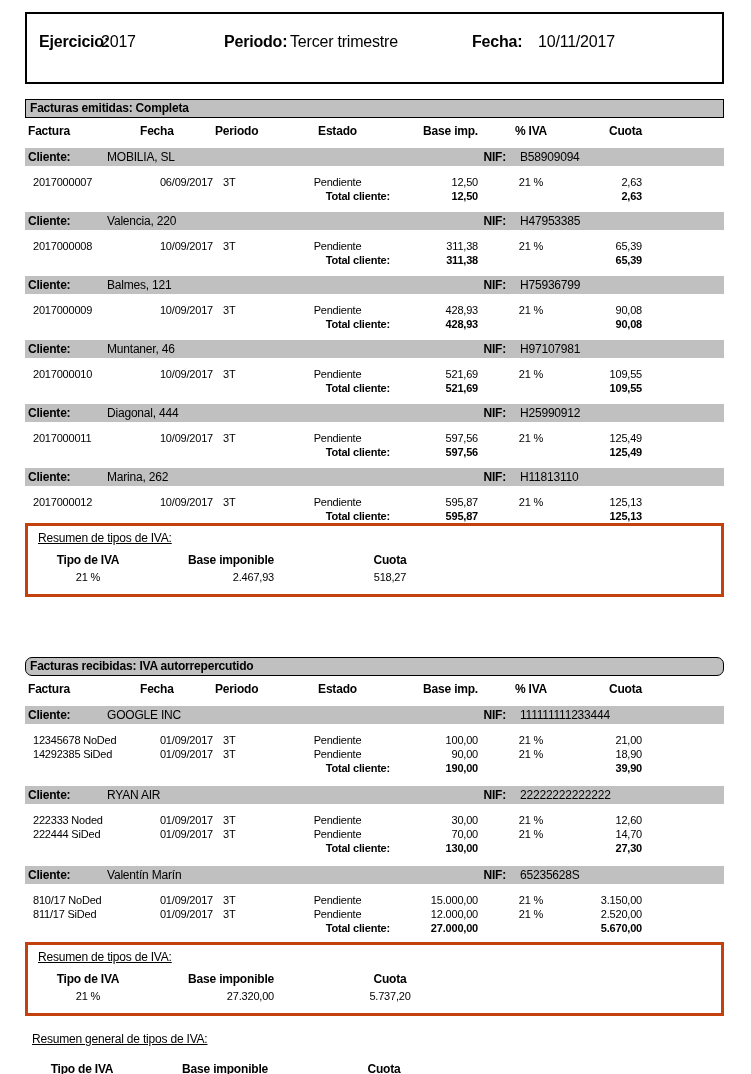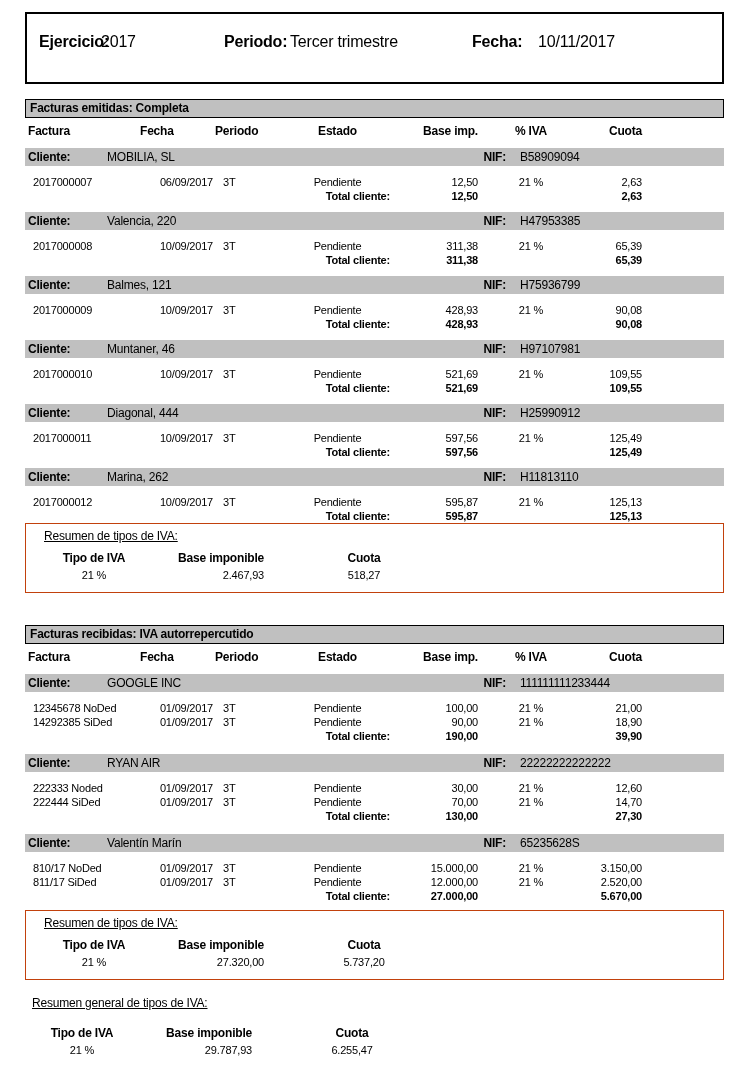--- a/index.html
+++ b/index.html
@@ -19,21 +19,21 @@
   .hf { position:absolute; top:0; white-space:nowrap; }
   .hf .lbl { font-weight:bold; display:inline-block; }
   .hf1 { left:2px; }   .hf1 .lbl { width:62px; }
   .hf2 { left:187px; } .hf2 .lbl { width:66px; }
   .hf3 { left:435px; } .hf3 .lbl { width:66px; }
 
   
   .secbar { background:#c0c0c0; border:1px solid #000; height:17px; line-height:16px;
             font-size:12px; font-weight:bold; padding-left:4px; box-sizing:content-box; }
   .secbar.first { margin-top:15px; }
-  .secbar.second { margin-top:32px; }
+  .secbar.second { margin-top:60px;border-radius:7px; }
 
   
   .colrow, .trow { display:grid; grid-template-columns:115px 73px 72px 105px 90px 102px 63px 1fr; }
   .colrow { font-size:12px; font-weight:bold; padding:6px 0; line-height:15px; }
   .trow { font-size:11px; line-height:14px; }
   .c1 { padding-left:3px; }
   .trow .c1 { padding-left:8px; white-space:nowrap; }
   .c2h { text-align:left; }
   .trow .c2 { text-align:right; }
   .c3h { padding-left:2px; }
@@ -54,25 +54,25 @@
   .cbar .niflbl { font-weight:bold; }
   .cbar .nifval { width:218px; padding-left:14px; box-sizing:border-box; }
   .trow.firstrow { margin-top:9px; }
   .totrow { display:grid; grid-template-columns:365px 90px 102px 63px 1fr;
             font-size:11px; line-height:14px; font-weight:bold; }
   .totrow .tl { text-align:right; }
   .totrow .tb { text-align:right; padding-right:2px; }
   .totrow .tc { text-align:right; padding-right:3px; }
 
   
-  .rbox { border:1px solid #c2410c; padding:5px 0 10px 18px; }
+  .rbox { border:3px solid #c2410c; padding:5px 0 10px 10px; }
   .rbox.rb1 { margin-top:0px; }
   .rbox.rb2 { margin-top:7px; }
   .rtitle { font-size:12px; text-decoration:underline; }
-  .rgrid { display:grid; grid-template-columns:100px 120px 200px; }
+  .rgrid { display:grid; grid-template-columns:100px 120px 200px;gap:16px; }
   .rhead { font-size:12px; font-weight:bold; margin-top:8px; line-height:15px; }
   .rvals { font-size:11px; margin-top:2px; line-height:14px; }
   .r1 { text-align:center; }
   .r2 { text-align:right; }
   .r3 { text-align:center; }
   .general { margin-top:16px; margin-left:7px; }
   .general .rhead { margin-top:16px; }
 </style>
 </head>
 <body>

